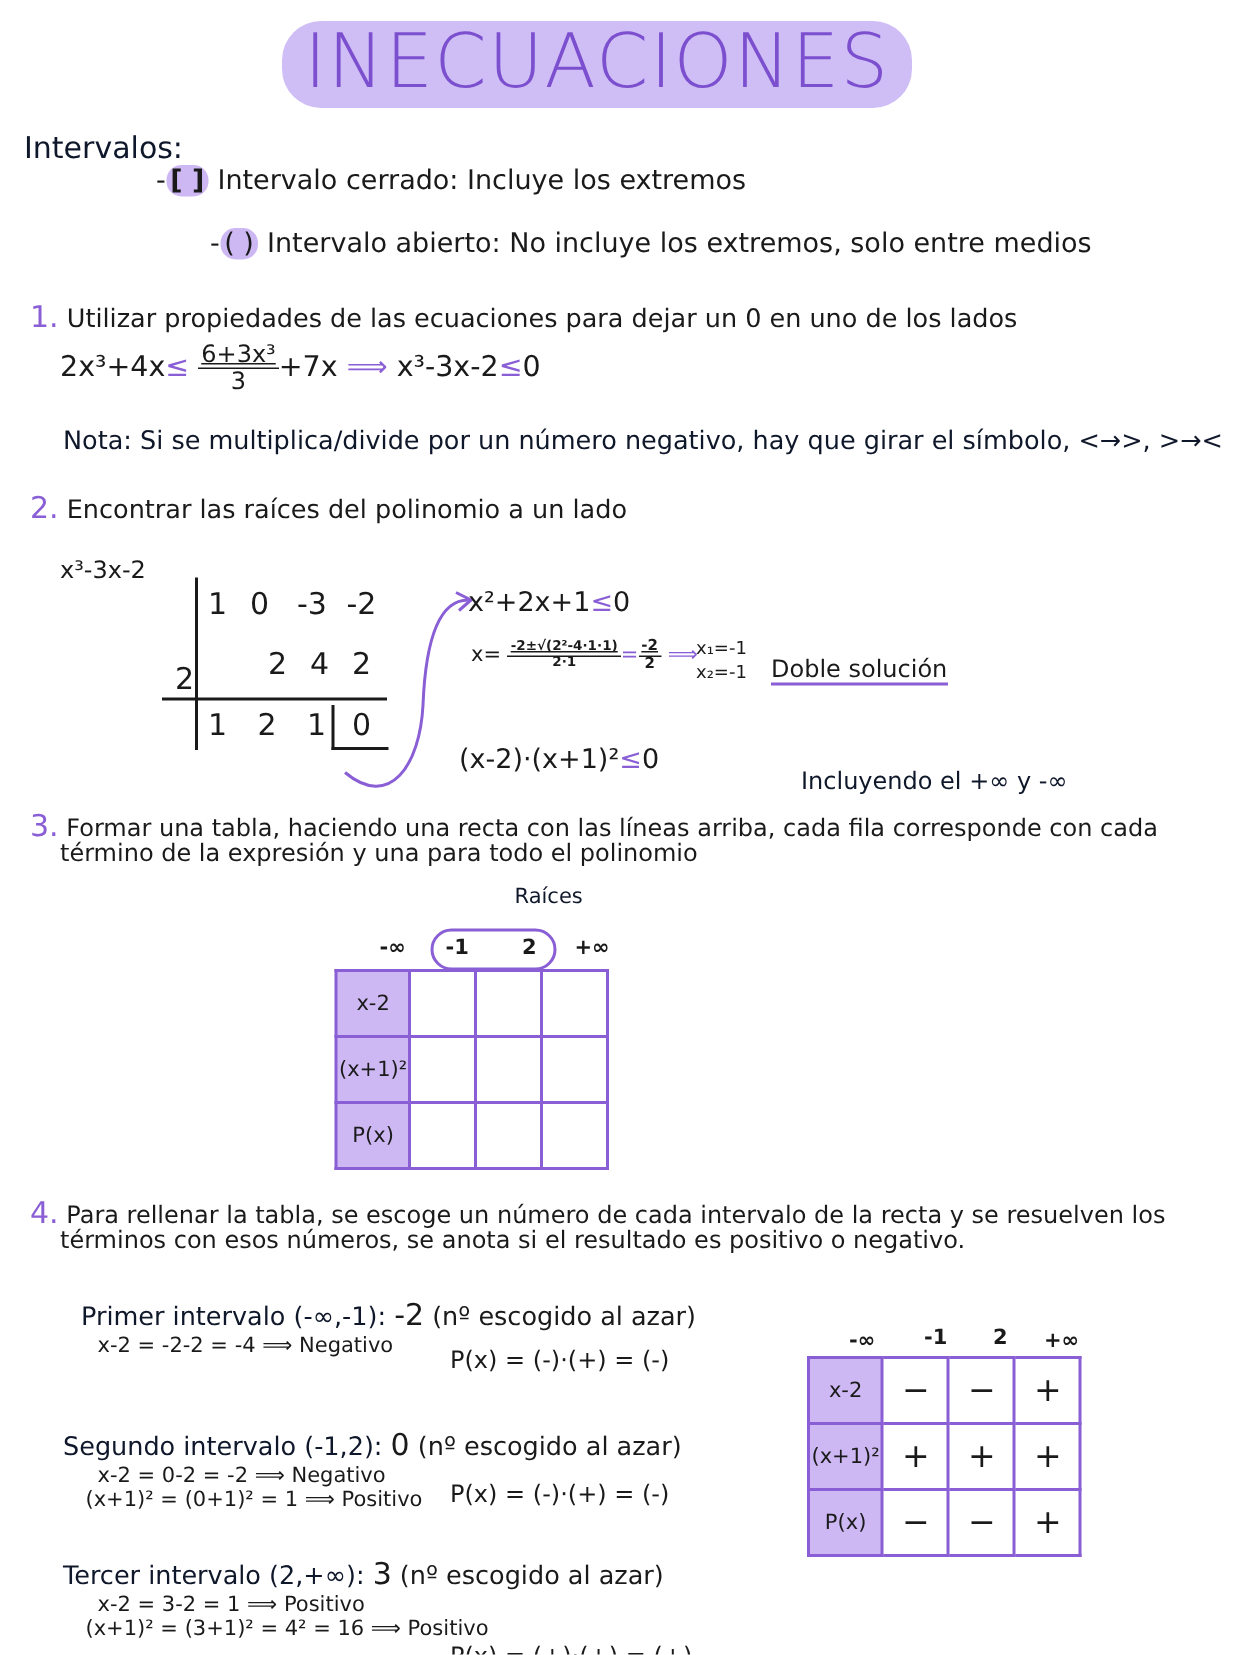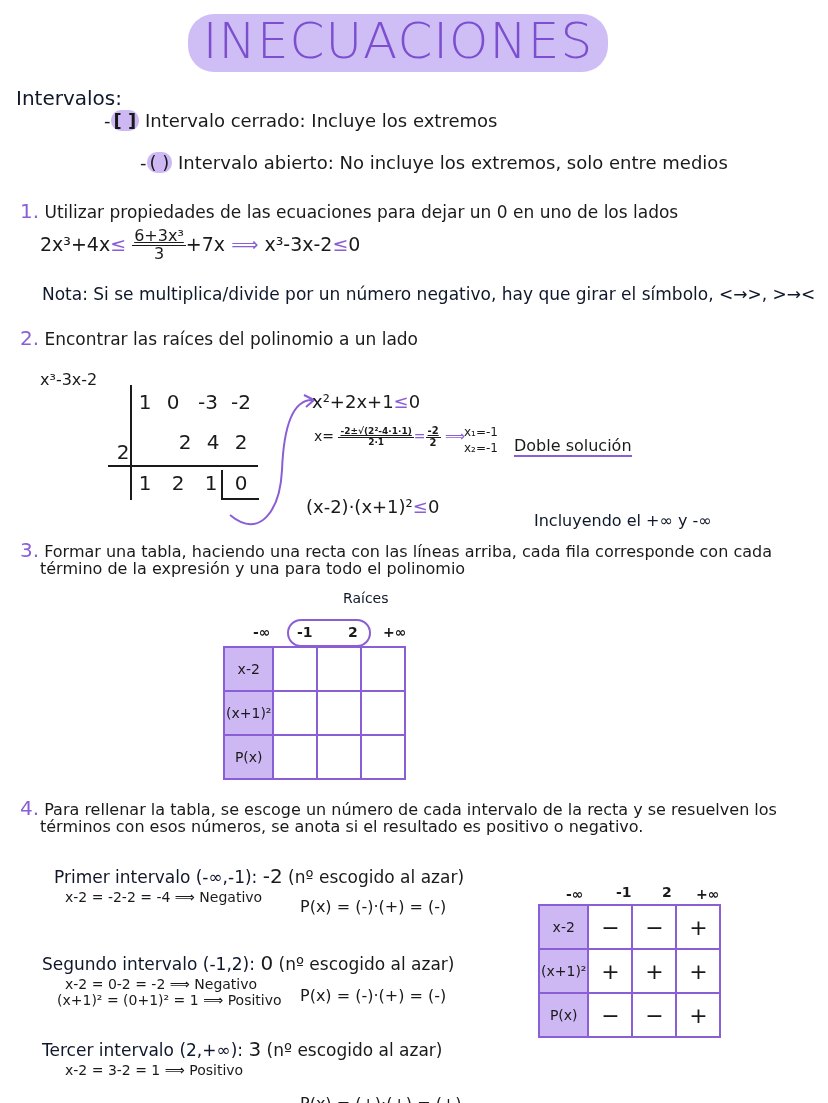--- a/index.html
+++ b/index.html
@@ -182,20 +182,21 @@
 </div>
 <div class="abs t15" style="left:300px;top:986px;">P(x) = (-)·(+) = (-)</div>
 
 <div class="abs t17" style="left:42px;top:1037px;">
   <span class="purple">Tercer intervalo (2,+∞):</span>
   <span style="font-size:20px;">3</span>
   <span>(nº escogido al azar)</span>
 </div>
 <div class="abs t14" style="left:57px;top:1062px;line-height:16px;">
   <div style="padding-left:8px;">x-2 = 3-2 = 1 ⟹ Positivo</div>
+  <div>(x+1)² = (3+1)² = 4² = 16 ⟹ Positivo</div>
 </div>
 <div class="abs t15" style="left:300px;top:1070px;margin-top:24px;">P(x) = (+)·(+) = (+)</div>
 
 <span class="axis-lbl" style="left:566px;top:886px;">-∞</span>
 <span class="axis-lbl" style="left:616px;top:884px;">-1</span>
 <span class="axis-lbl" style="left:662px;top:884px;">2</span>
 <span class="axis-lbl" style="left:696px;top:886px;">+∞</span>
 <table class="sign" style="left:538px;top:904px;">
   <tbody>
       <tr>

